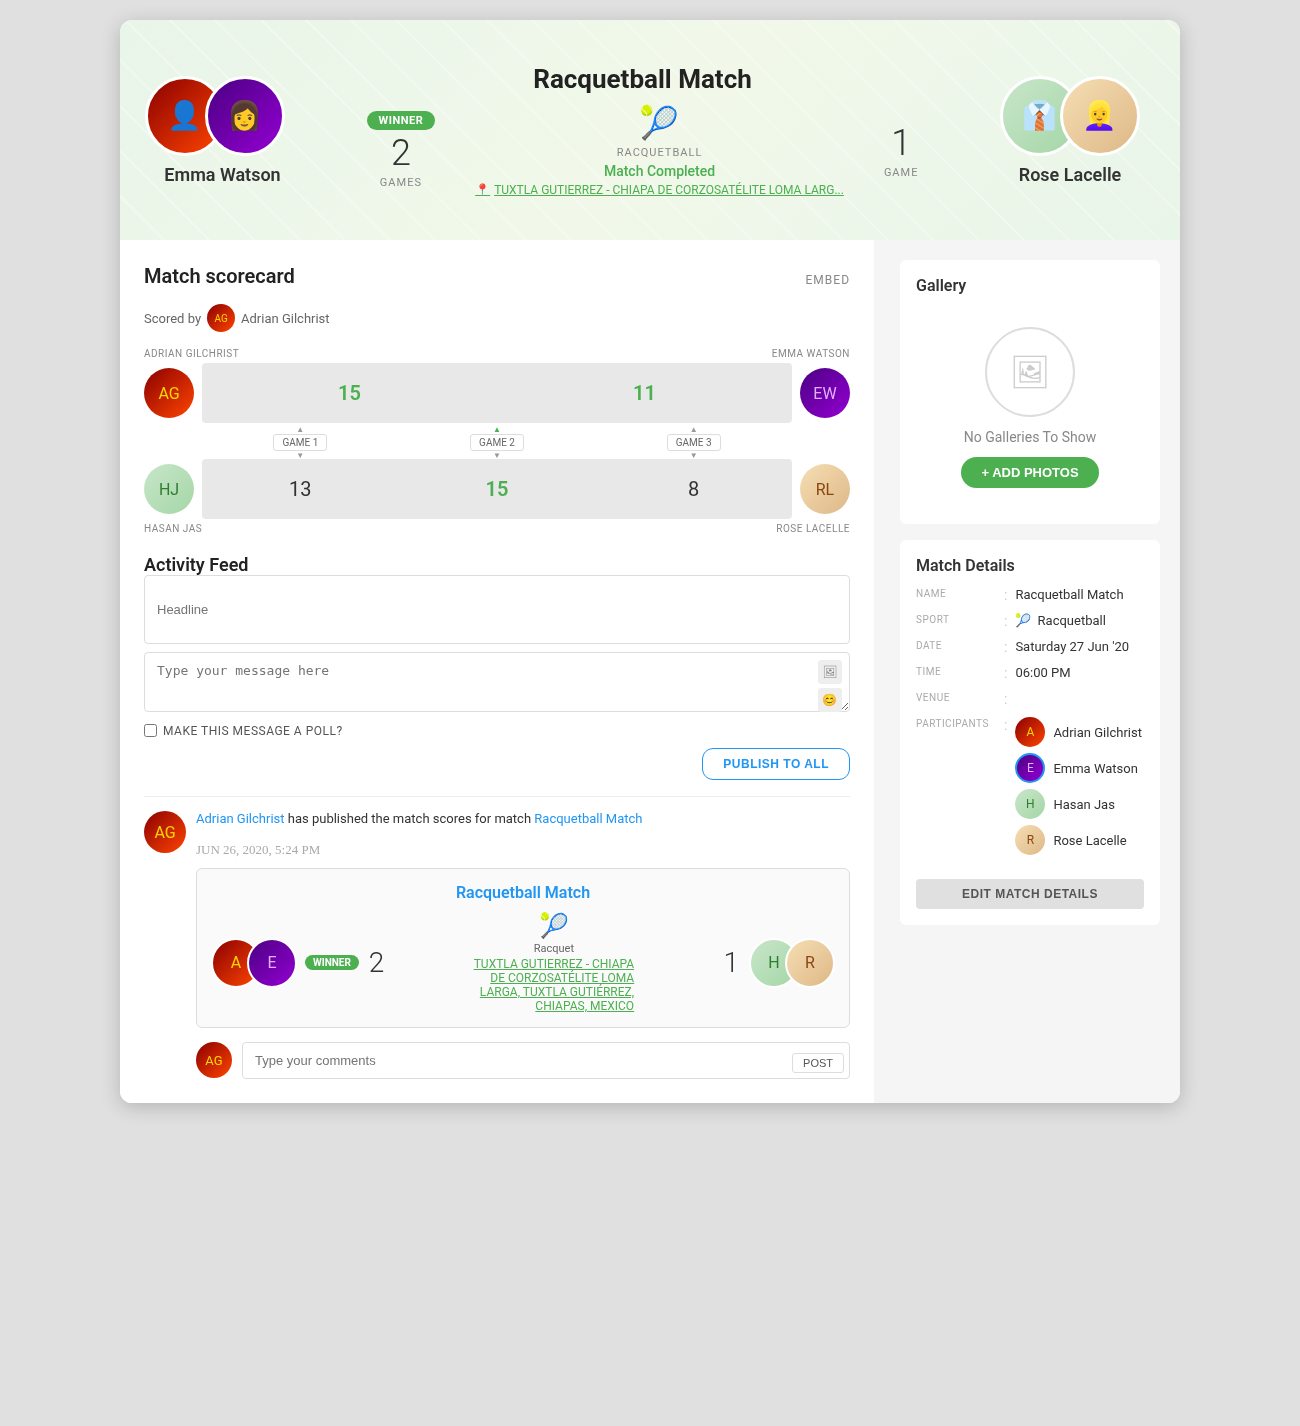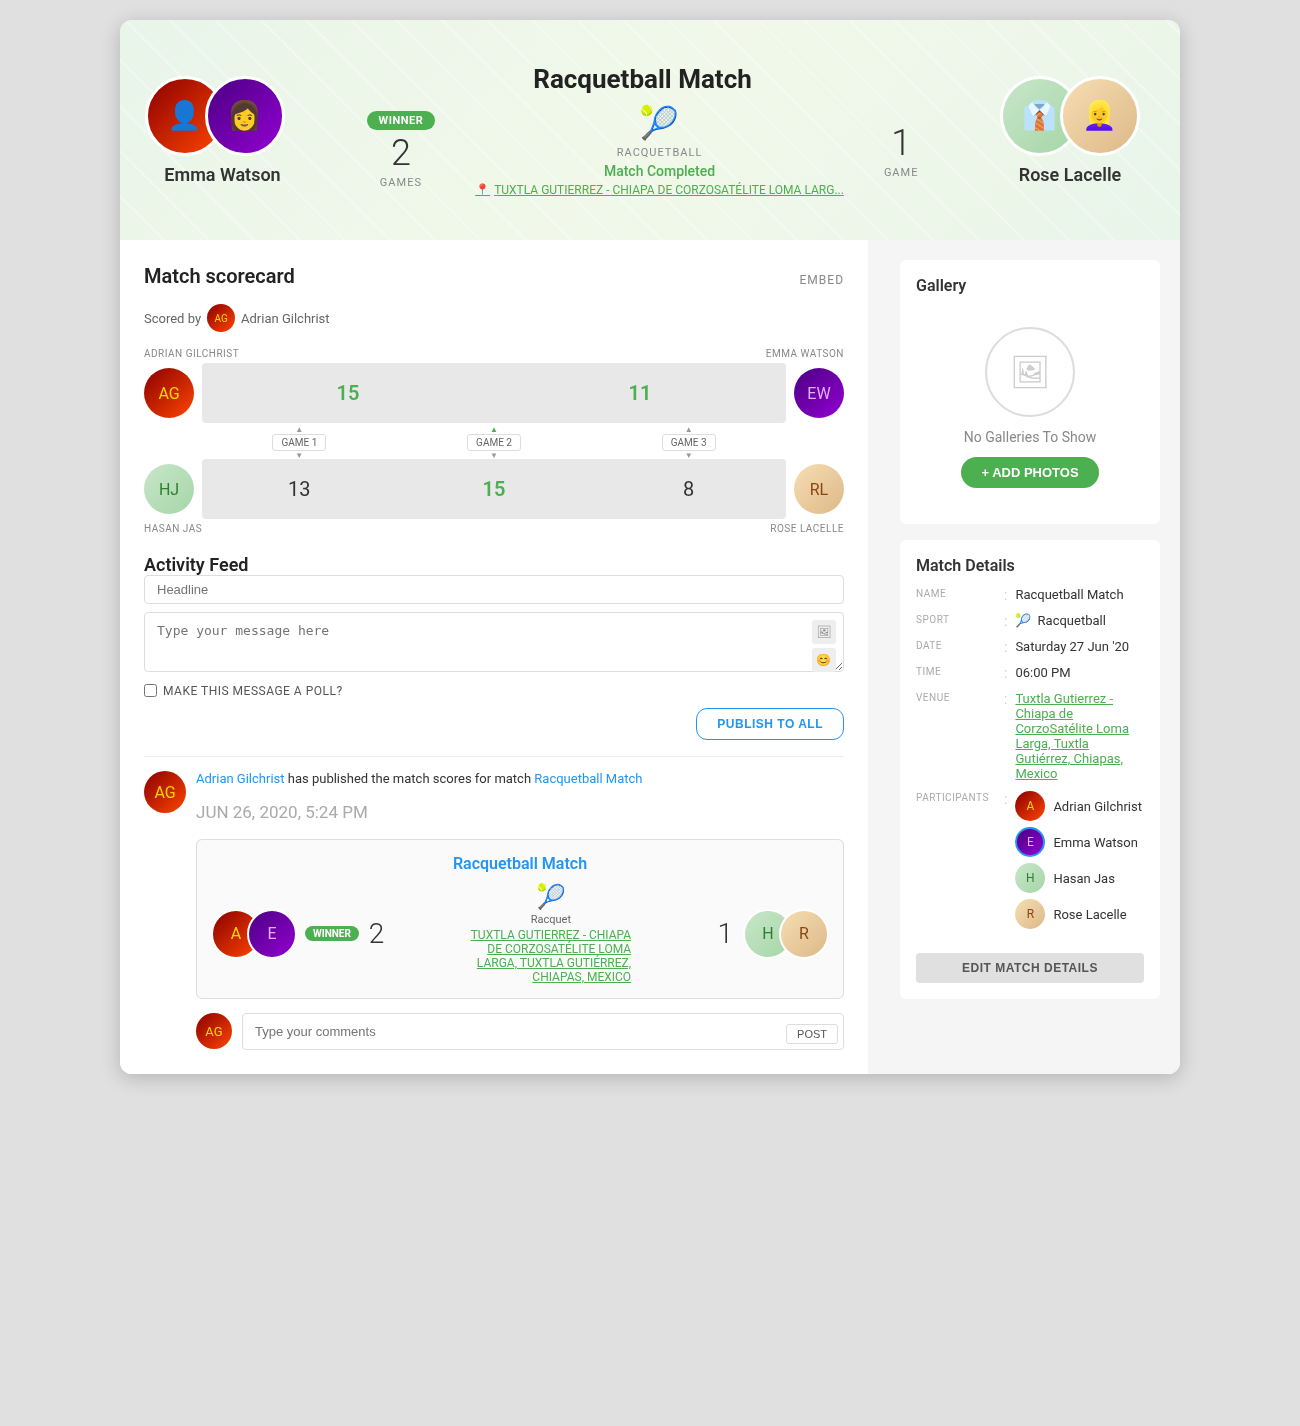--- a/index.html
+++ b/index.html
@@ -144,21 +144,21 @@
       text-decoration: underline;
       cursor: pointer;
       display: flex;
       align-items: center;
       gap: 4px;
     }
 
     
     .main-content {
       display: flex;
-      gap: 12px;
+      gap: 6px;
       background: #f5f5f5;
     }
     .left-panel {
       flex: 1;
       padding: 24px 24px 24px 24px;
       background: #fff;
     }
     .right-panel {
       width: 300px;
       padding: 20px;
@@ -281,21 +281,21 @@
     .activity-section { margin-top: 16px; }
     .activity-title {
       font-size: 18px;
       font-weight: 600;
       color: #222;
       margin-bottom: 12px;
     }
     .activity-input-box {
       border: 1px solid #ddd;
       border-radius: 4px;
-      padding: 6px 12px;
+      padding: 26px 12px;
       width: 100%;
       font-size: 13px;
       color: #999;
       margin-bottom: 8px;
       outline: none;
     }
     .message-input-wrap {
       position: relative;
       margin-bottom: 8px;
     }
@@ -376,23 +376,24 @@
       font-size: 16px;
     }
     .feed-content { flex: 1; }
     .feed-text {
       font-size: 13px;
       color: #333;
       margin-bottom: 16px;
     }
     .feed-text a, .feed-link { color: #2196F3; cursor: pointer; }
     .feed-time {
-      font-size: 17px;
+      font-size: 13px;
       color: #aaa;
-      margin-bottom: 17px;
+      margin-bottom: 10px;
+      font-family: Liberation Serif, serif;
     }
     .feed-card {
       border: 1px solid #ddd;
       border-radius: 6px;
       padding: 14px;
       background: #fafafa;
     }
     .feed-card-title {
       text-align: center;
       color: #2196F3;
@@ -865,21 +866,20 @@
 
         <div class="detail-row">
           <span class="detail-label">TIME</span>
           <span class="detail-sep">:</span>
           <span class="detail-value">06:00 PM</span>
         </div>
 
         <div class="detail-row">
           <span class="detail-label">VENUE</span>
           <span class="detail-sep">:</span>
-          <span class="detail-value link">Tuxtla Gutierrez - Chiapa de CorzoSatélite Loma Larga, Tuxtla Gutiérrez, Chiapas, Mexico</span>
         </div>
 
         <div class="detail-row">
           <span class="detail-label">PARTICIPANTS</span>
           <span class="detail-sep">:</span>
           <div>
             <div class="participant-row">
               <div class="participant-avatar p-a">A</div>
               <span class="participant-name">Adrian Gilchrist</span>
             </div>

